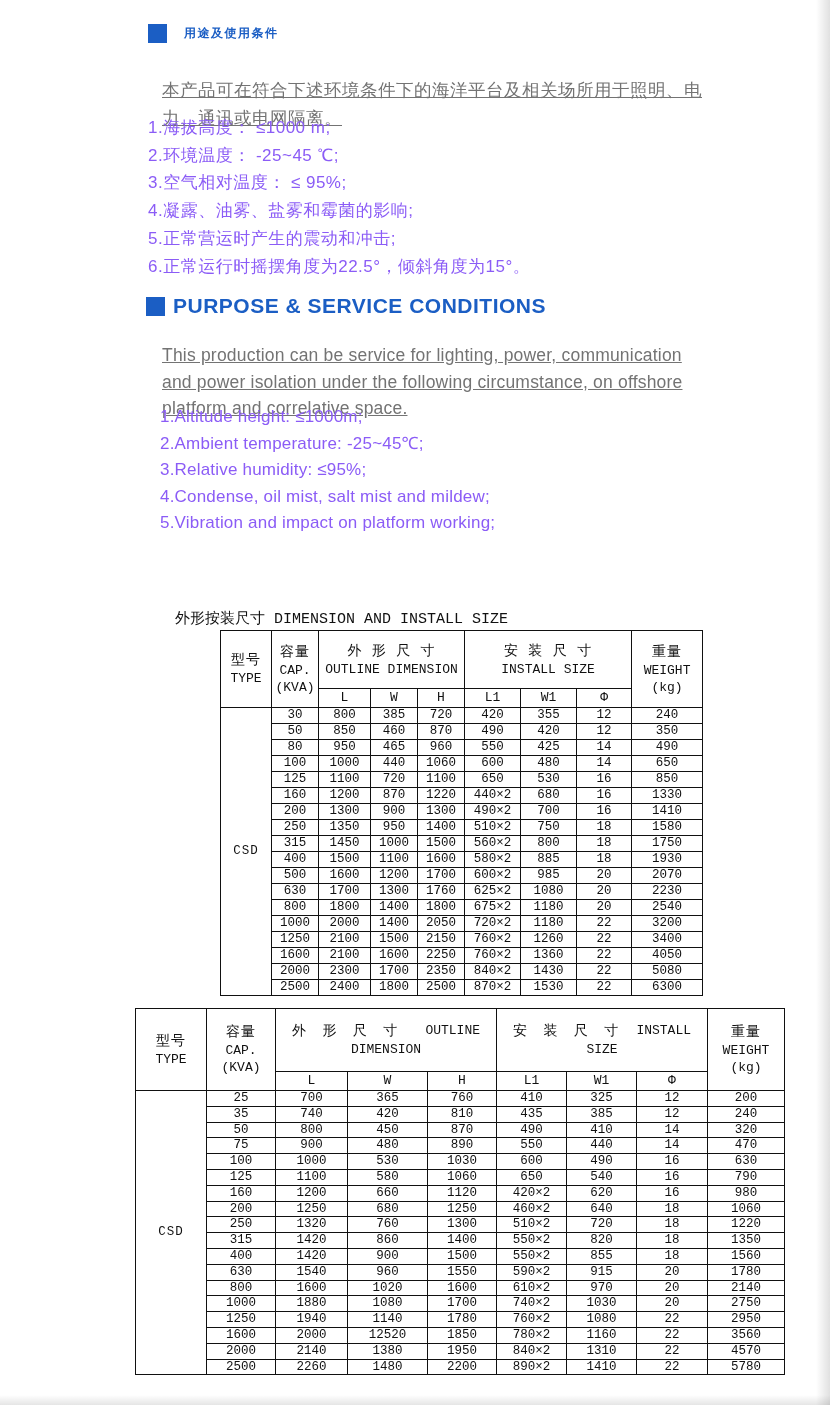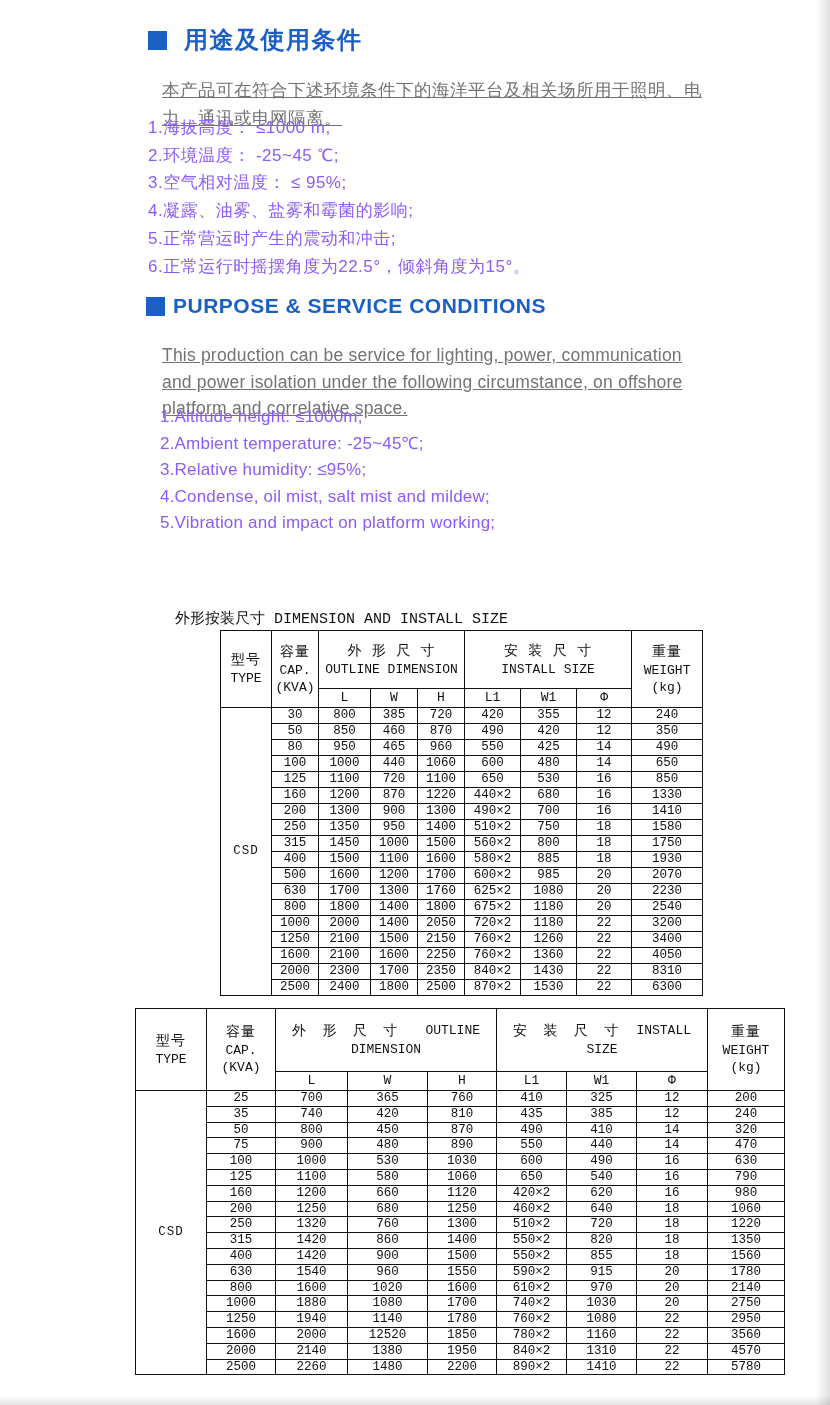--- a/index.html
+++ b/index.html
@@ -7,21 +7,21 @@
     position:relative;width:830px;height:1405px;background:#ffffff;
     font-family:"Liberation Sans",sans-serif;color:#2b2b2b;overflow:hidden;
   }
   .scan-edge-right{position:absolute;top:0;right:0;width:14px;height:100%;
     background:linear-gradient(to right,rgba(0,0,0,0),rgba(0,0,0,0.12));}
   .scan-edge-bottom{position:absolute;left:0;bottom:0;width:100%;height:10px;
     background:linear-gradient(to bottom,rgba(0,0,0,0),rgba(0,0,0,0.10));}
 
   .heading{position:absolute;display:flex;align-items:center;gap:17px;}
   .sq{width:19px;height:19px;background:var(--accent,#1b5ec4);flex:0 0 auto;}
-  .heading h1{margin:0;font-size:24px;font-weight:bold;color:var(--accent,#1b5ec4);letter-spacing:1.5px;}
+  .heading h1{margin:0;font-size:12px;font-weight:bold;color:var(--accent,#1b5ec4);letter-spacing:1.5px;}
   .heading.en h1{font-size:21px;letter-spacing:0.5px;}
 
   .para{position:absolute;margin:14px;font-size:17.5px;color:#737373;text-decoration:underline;}
   .para.cn{left:148px;top:62px;width:556px;line-height:28px;letter-spacing:0.5px;}
   .para.en{left:148px;top:328px;width:524px;line-height:26.5px;letter-spacing:0.2px;}
 
   .list{position:absolute;font-size:17px;color:#8b5cf6;}
   .list.cn{left:148px;top:114px;line-height:27.7px;letter-spacing:0.5px;}
   .list.en{left:160px;top:404px;line-height:26.6px;letter-spacing:0.2px;}
 
@@ -293,21 +293,21 @@
             <td>4050</td>
           </tr>
           <tr>
             <td>2000</td>
             <td>2300</td>
             <td>1700</td>
             <td>2350</td>
             <td>840×2</td>
             <td>1430</td>
             <td>22</td>
-            <td>8310</td>
+            <td>5080</td>
           </tr>
           <tr>
             <td>2500</td>
             <td>2400</td>
             <td>1800</td>
             <td>2500</td>
             <td>870×2</td>
             <td>1530</td>
             <td>22</td>
             <td>6300</td>

